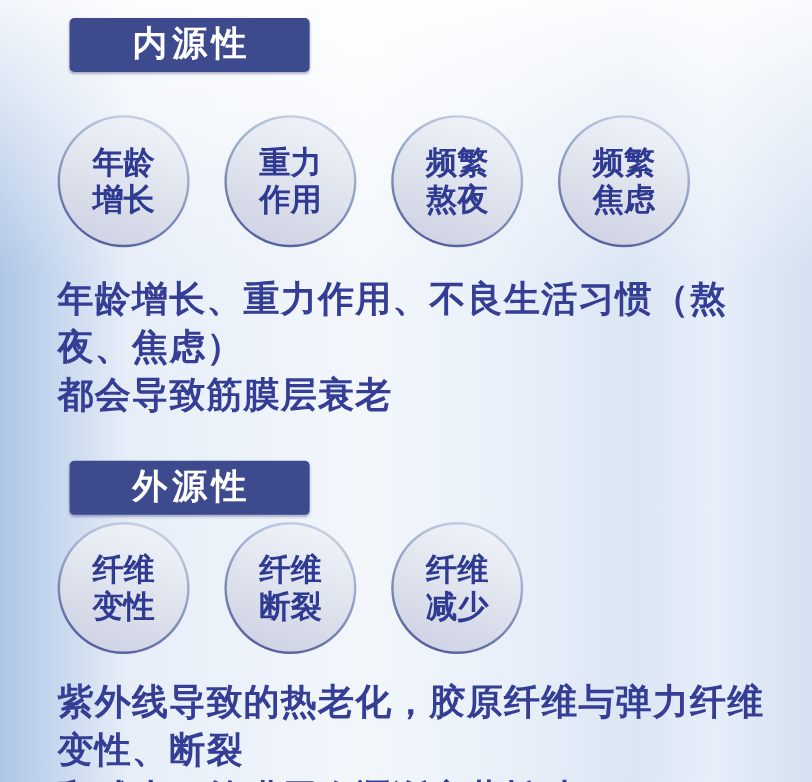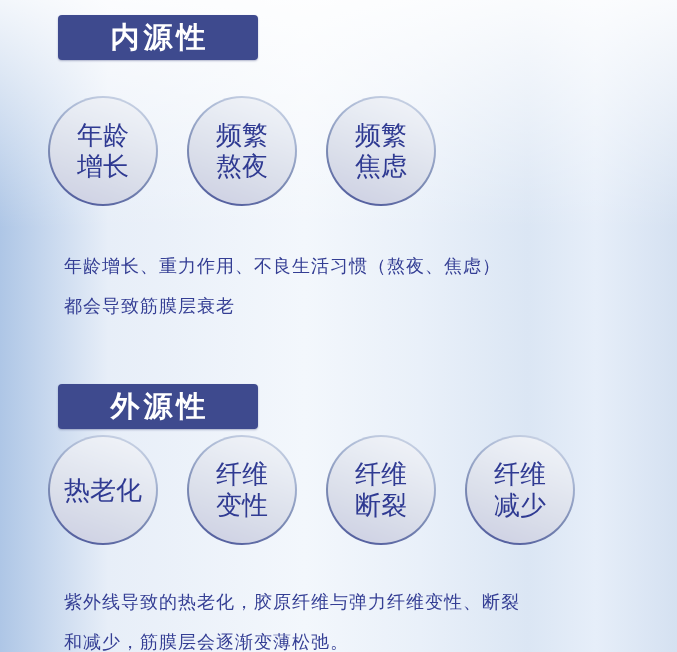--- a/index.html
+++ b/index.html
@@ -64,34 +64,34 @@
     height: 100%;
     border-radius: 50%;
     background: rgba(255,255,255,0.72);
     display: flex;
     align-items: center;
     justify-content: center;
   }
   .circle-label {
     color: #2F3A92;
     font-size: 26px;
-    font-weight: normal;
+    font-weight: bold;
     line-height: 1.18;
     text-align: center;
     white-space: pre-line;
   }
 
   .desc {
     position: absolute;
     left: 48px;
     width: 600px;
-    margin: 16px;
+    margin: 0;
     color: #343E94;
-    font-size: 18px;
-    font-weight: 400;
+    font-size: 30px;
+    font-weight: 700;
     line-height: 40px;
     white-space: pre-line;
     letter-spacing: 1px;
   }
   .section-1 .desc { top: 230px; }
   .section-2 .desc { top: 566px; }
 </style>
 </head>
 <body>
 
@@ -99,20 +99,26 @@
 
   <section class="section section-1">
     <div class="badge">
       <span>内源性</span>
     </div>
     <div class="circle-row">
       <div class="circle">
         <div class="circle-inner">
           <span class="circle-label">年龄
 增长</span>
+        </div>
+      </div>
+      <div class="circle">
+        <div class="circle-inner">
+          <span class="circle-label">重力
+作用</span>
         </div>
       </div>
       <div class="circle">
         <div class="circle-inner">
           <span class="circle-label">频繁
 熬夜</span>
         </div>
       </div>
       <div class="circle">
         <div class="circle-inner">
@@ -125,25 +131,20 @@
 都会导致筋膜层衰老</p>
   </section>
 
   <section class="section section-2">
     <div class="badge">
       <span>外源性</span>
     </div>
     <div class="circle-row">
       <div class="circle">
         <div class="circle-inner">
-          <span class="circle-label">热老化</span>
-        </div>
-      </div>
-      <div class="circle">
-        <div class="circle-inner">
           <span class="circle-label">纤维
 变性</span>
         </div>
       </div>
       <div class="circle">
         <div class="circle-inner">
           <span class="circle-label">纤维
 断裂</span>
         </div>
       </div>

